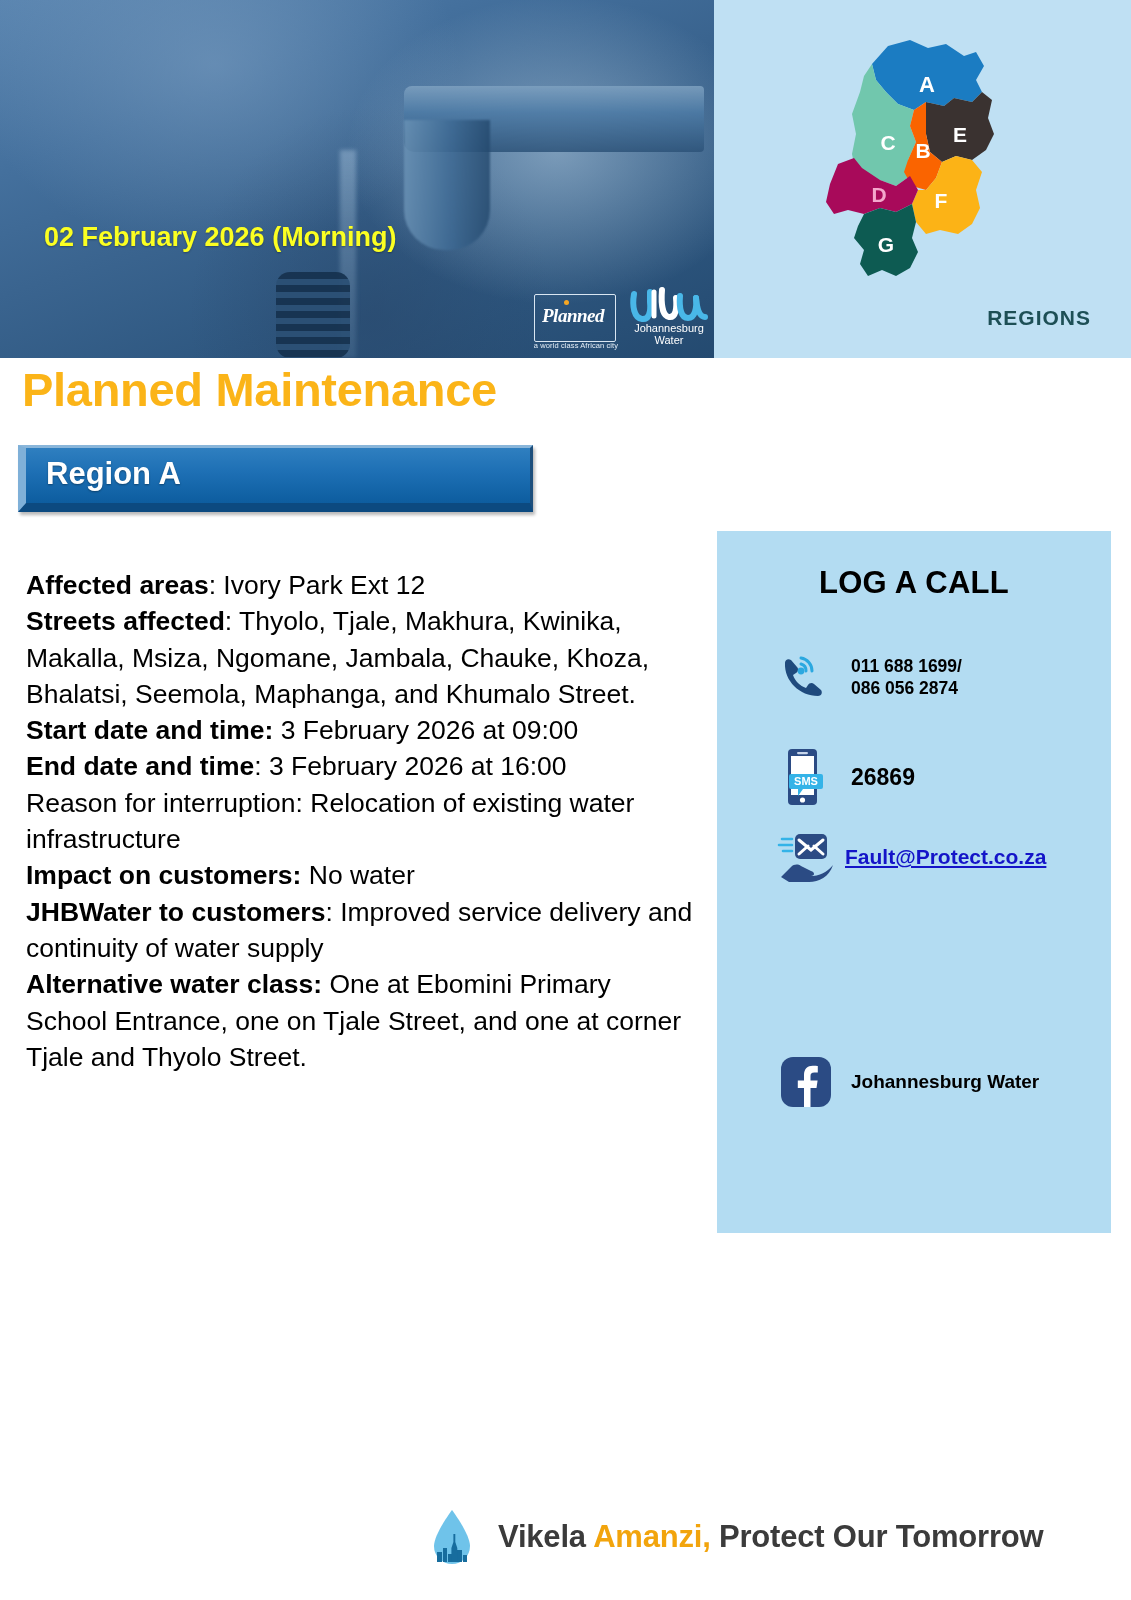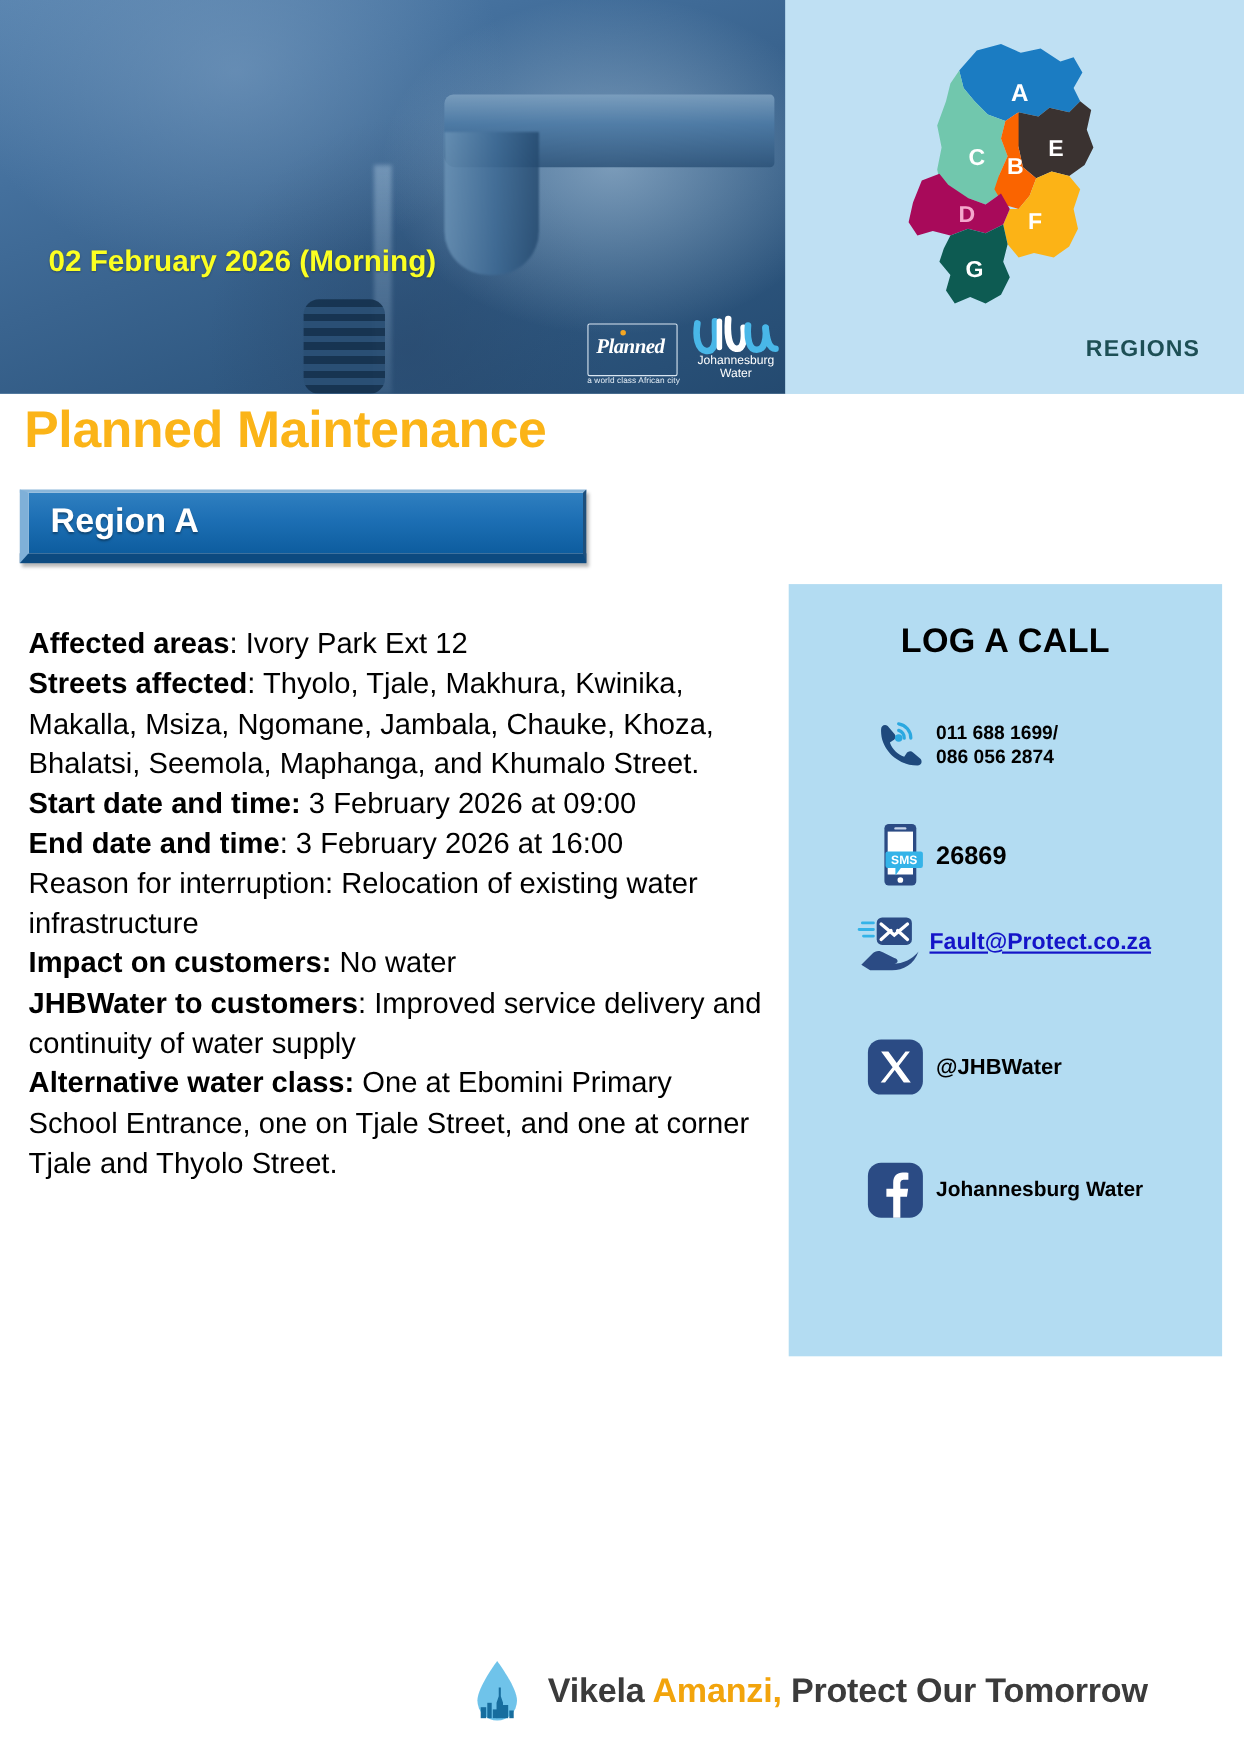--- a/index.html
+++ b/index.html
@@ -227,21 +227,21 @@
   .contact-row {
     position: absolute;
     display: flex;
     align-items: center;
   }
   .contact-icon {
     width: 62px;
     flex: 0 0 62px;
     display: flex;
     align-items: center;
-    justify-content: flex-end;
+    justify-content: flex-start;
   }
   .contact-text {
     color: #000000;
     font-size: 17.5px;
     font-weight: bold;
     line-height: 22px;
     padding-left: 10px;
   }
   .contact-text.big { font-size: 23px; }
   .contact-email {
@@ -407,30 +407,20 @@
         <path d="M24 9 L36 19 L48 9" fill="none" stroke="#ffffff" stroke-width="3" stroke-linecap="round"></path>
         <path d="M24 23 L33 15 M48 23 L39 15" fill="none" stroke="#ffffff" stroke-width="3" stroke-linecap="round"></path>
         <path d="M7 8 H17 M4 14 H17 M8 20 H17" stroke="#34b3e8" stroke-width="2.6" stroke-linecap="round"></path>
         <path d="M6 46 L16 36 C19 33 23 33 26 35 L36 40 C40 41 40 45 36 45 L26 45
                  L38 45 C48 44 55 38 58 34 C54 46 44 51 34 51 L14 51 Z" fill="#2b4b84"></path>
       </svg>
     </span>
     <span class="contact-email">Fault@Protect.co.za</span>
   </div>
 
-  <div class="contact-row row-x">
-    <span class="contact-icon">
-      <svg width="54" height="54" viewBox="0 0 54 54">
-        <rect x="2" y="2" width="50" height="50" rx="12" fill="#2b4b84"></rect>
-        <path d="M14 13 L24.5 27.2 L13.6 41 L17.6 41 L26.4 29.8 L34.6 41 L41 41
-                 L30 26.2 L40.2 13 L36.2 13 L28.2 23.4 L20.6 13 Z" fill="#ffffff"></path>
-      </svg>
-    </span>
-    <span class="contact-text social">@JHBWater</span>
-  </div>
 
   <div class="contact-row row-fb">
     <span class="contact-icon">
       <svg width="54" height="54" viewBox="0 0 54 54">
         <rect x="2" y="2" width="50" height="50" rx="12" fill="#2b4b84"></rect>
         <path d="M31.5 52 V33 H37.5 L38.6 25.6 H31.5 V21.2 C31.5 19 32.3 17.6 35.4 17.6
                  H38.8 V11.1 C38.2 11 36.1 10.8 33.7 10.8 C28.6 10.8 25 13.9 25 19.9
                  V25.6 H18.8 V33 H25 V52 Z" fill="#ffffff"></path>
       </svg>
     </span>

